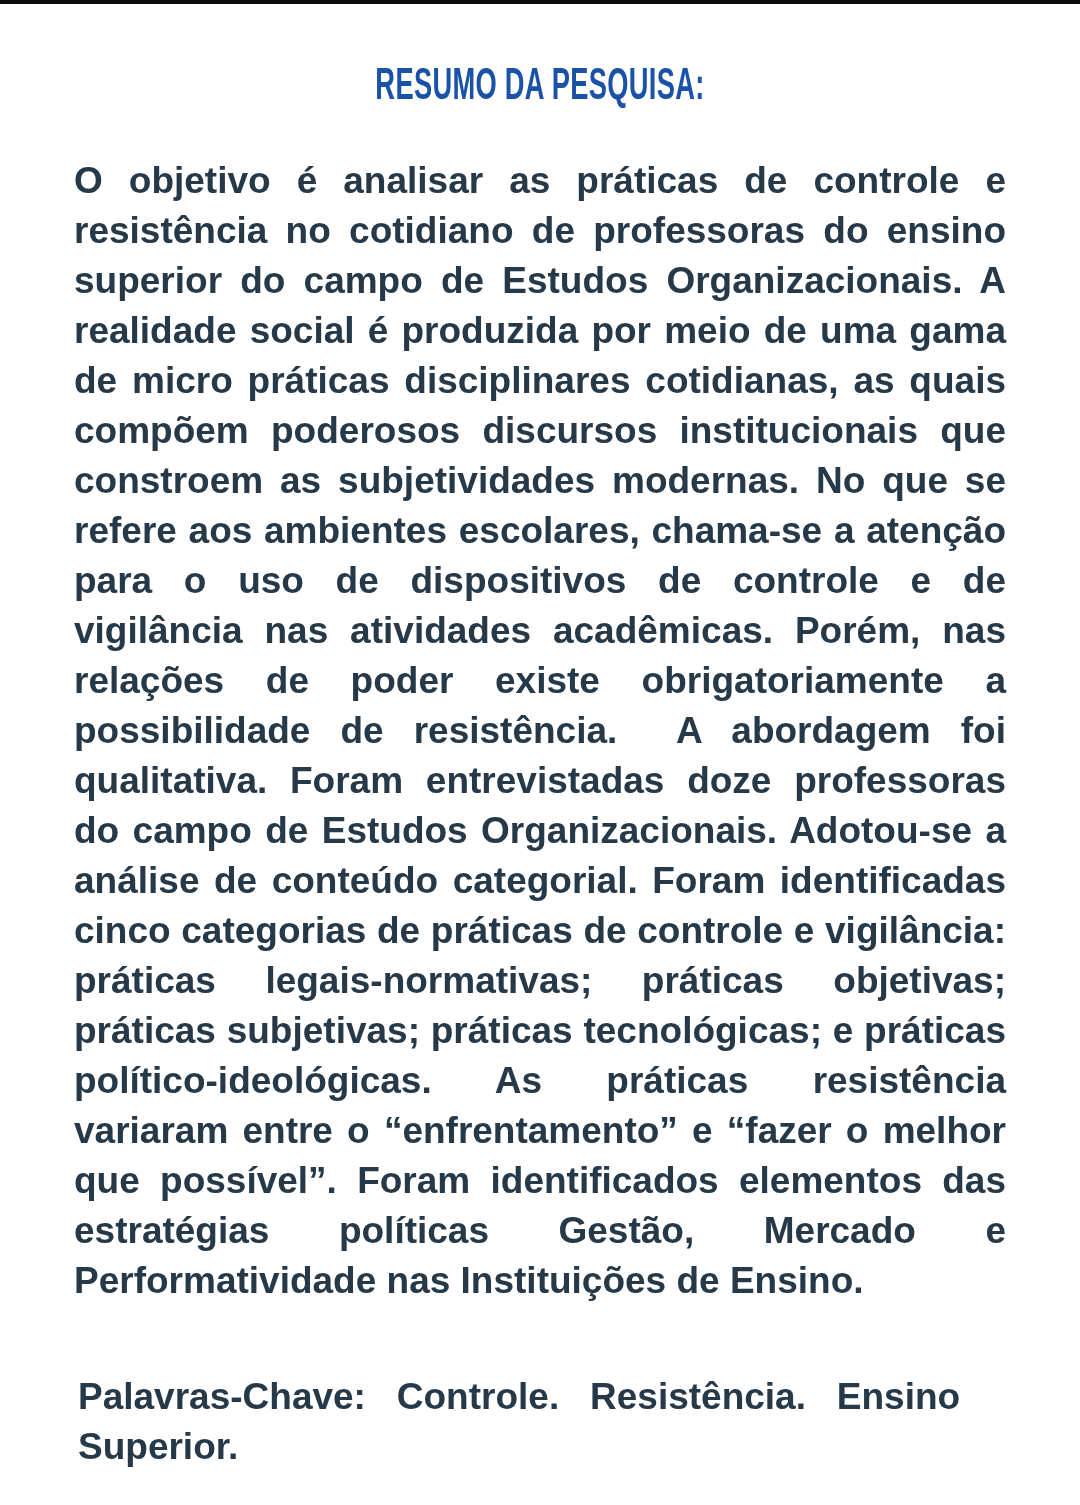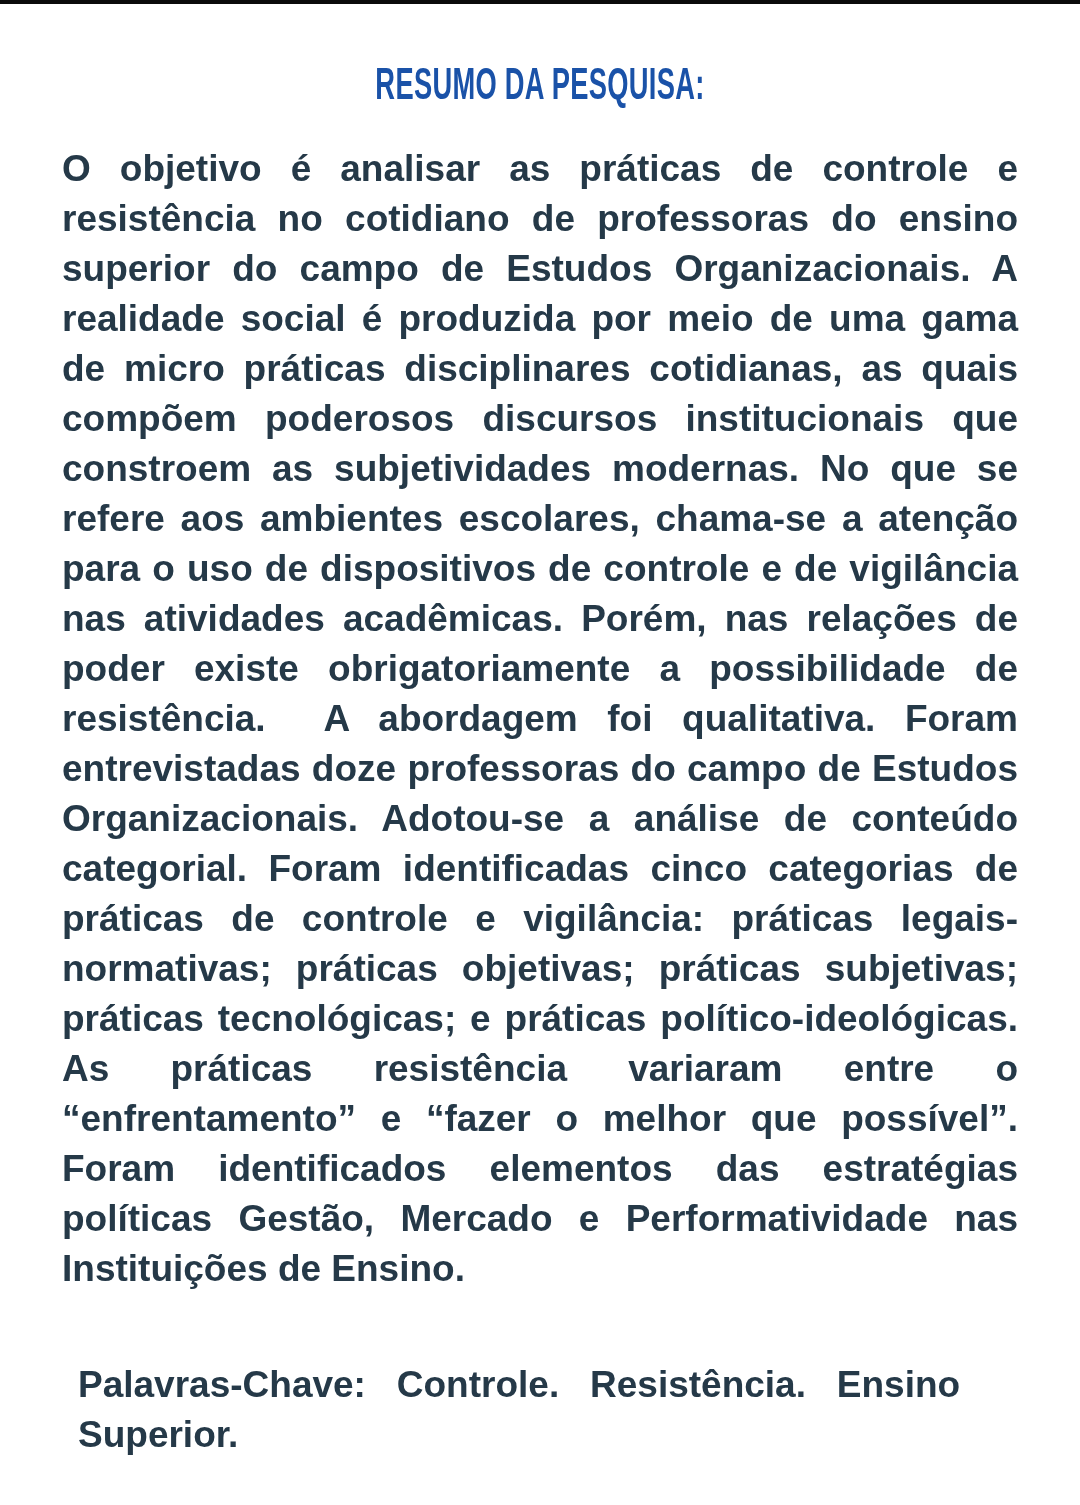--- a/index.html
+++ b/index.html
@@ -50,21 +50,21 @@
     line-height: 48px;
     letter-spacing: 0.5px;
     
     transform: scaleX(0.62);
     transform-origin: center center;
     white-space: nowrap;
     font-family: "Liberation Sans", "DejaVu Sans", sans-serif;
   }
 
   .abstract-body {
-    margin: 0;
+    margin: 12px;
     padding-top: 36px;
     color: #253948;
     font-weight: 700;
     font-size: 37px;
     line-height: 50px;
     text-align: justify;
     text-justify: inter-word;
     white-space: pre-wrap;
     word-spacing: 0px;
     font-family: "Liberation Sans", "DejaVu Sans", sans-serif;

